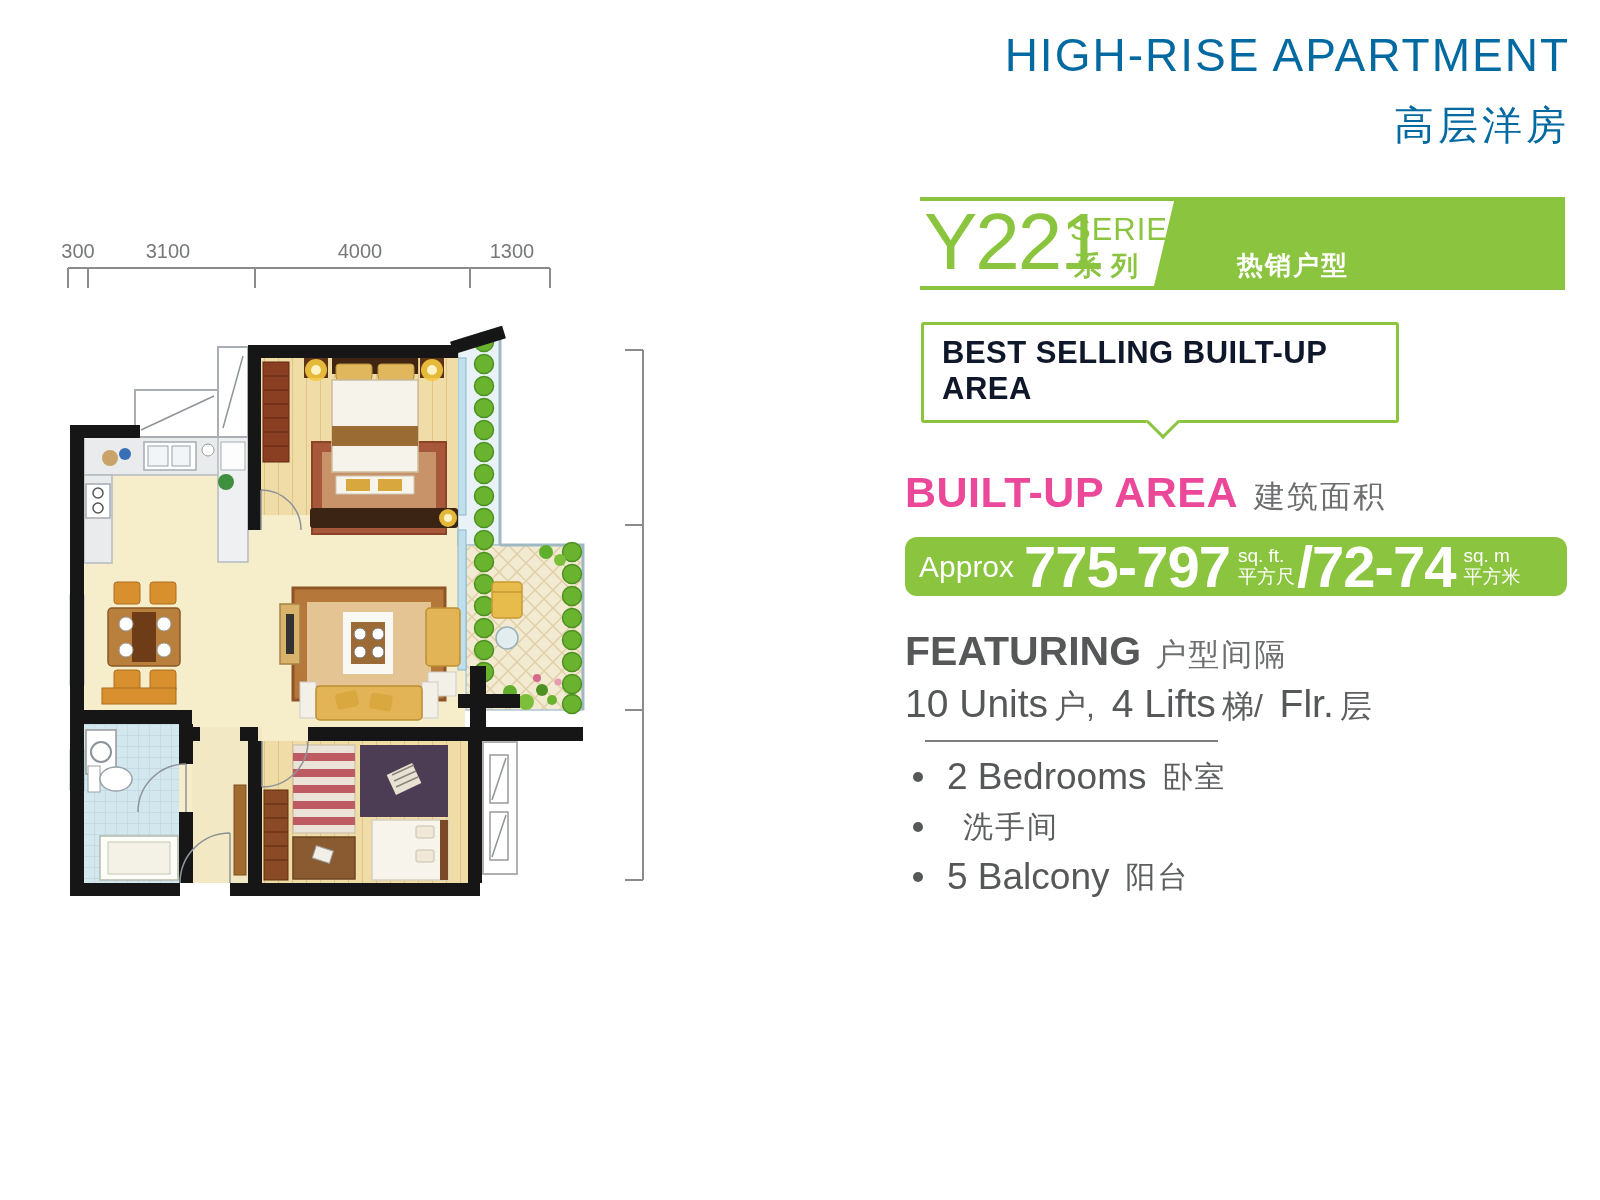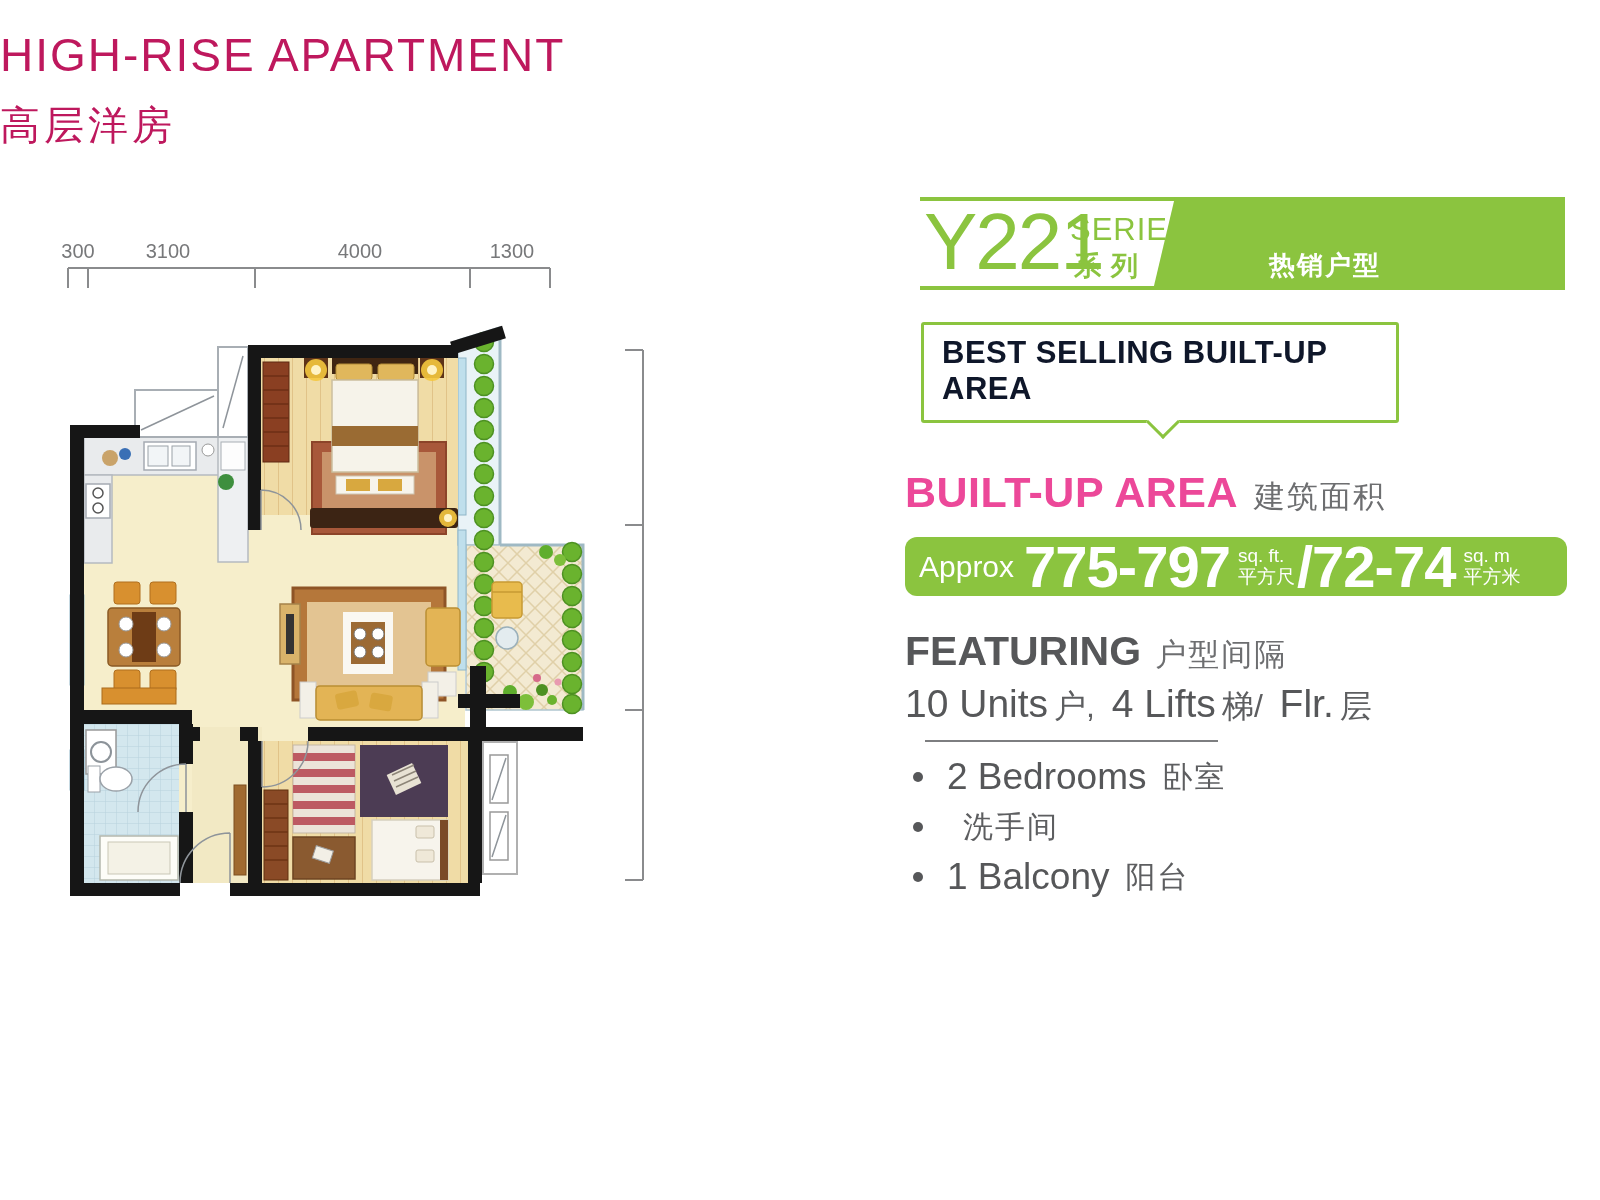--- a/index.html
+++ b/index.html
@@ -1,30 +1,30 @@
 <!DOCTYPE html>
 <html><head>
 <meta charset="utf-8">
 <style>
   * { margin:0; padding:0; box-sizing:border-box; }
   html,body { width:1600px; height:1200px; background:#ffffff; font-family:"Liberation Sans", sans-serif; overflow:hidden; }
   .abs { position:absolute; }
   
-  .page-title { left:0; top:28px; width:1570px; text-align:left; color:#be185d; }
+  .page-title { left:0; top:28px; width:1570px; text-align:right; color:#0369a1; }
   .page-title .en { font-size:46px; font-weight:500; letter-spacing:2px; }
   .page-title .zh { font-size:40px; font-weight:500; margin-top:16px; letter-spacing:4px; }
   
   .rule { background:#8bc43f; height:4px; }
   .y221 { left:924px; top:202px; font-size:80px; line-height:80px; font-weight:400; color:#8bc43f; letter-spacing:-2px; }
   .series-en { left:1070px; top:212px; font-size:31px; color:#8bc43f; letter-spacing:1px; }
   .series-zh { left:1074px; top:248px; font-size:27px; font-weight:bold; color:#8bc43f; letter-spacing:10px; }
   .type-banner { left:1153px; top:197px; width:412px; height:93px; background:#8bc43f;
                  clip-path:polygon(22px 0, 100% 0, 100% 100%, 0 100%); color:#fff; }
   .type-banner .en { position:absolute; left:84px; top:11px; font-size:30px; font-weight:bold; letter-spacing:1px; }
-  .type-banner .zh { position:absolute; left:84px; top:51px; font-size:26px; font-weight:bold; letter-spacing:2px;margin-left:32px; }
+  .type-banner .zh { position:absolute; left:84px; top:51px; font-size:26px; font-weight:bold; letter-spacing:2px; }
   
   .callout { left:921px; top:322px; width:478px; height:101px; border:3px solid #8bc43f; border-radius:3px; background:#fff; }
   .callout .en { position:absolute; left:18px; top:10px; font-size:31px; font-weight:bold; color:#0f172a; letter-spacing:0.5px; }
   .callout .zh { position:absolute; left:18px; top:52px; font-size:28px; font-weight:bold; color:#8bc43f; letter-spacing:2px; }
   .callout-tail { position:absolute; left:227px; bottom:-14px; width:24px; height:24px; background:#fff;
                   border-right:3px solid #8bc43f; border-bottom:3px solid #8bc43f; transform:rotate(45deg); }
   
   .bua { left:905px; top:468px; white-space:nowrap; }
   .bua .en { font-size:43px; font-weight:bold; color:#ec4899; letter-spacing:0.5px; }
   .bua .zh { font-size:31px; color:#6d6e70; margin-left:16px; letter-spacing:2px; }
@@ -373,16 +373,16 @@
     <span class="dot"></span>
     <span class="en">2 Bedrooms</span>
     <span class="zh">卧室</span>
   </li>
   <li>
     <span class="dot"></span>
     <span class="zh">洗手间</span>
   </li>
   <li>
     <span class="dot"></span>
-    <span class="en">1 Balcony</span>
+    <span class="en">5 Balcony</span>
     <span class="zh">阳台</span>
   </li>
 </ul>
 
 </body></html>

